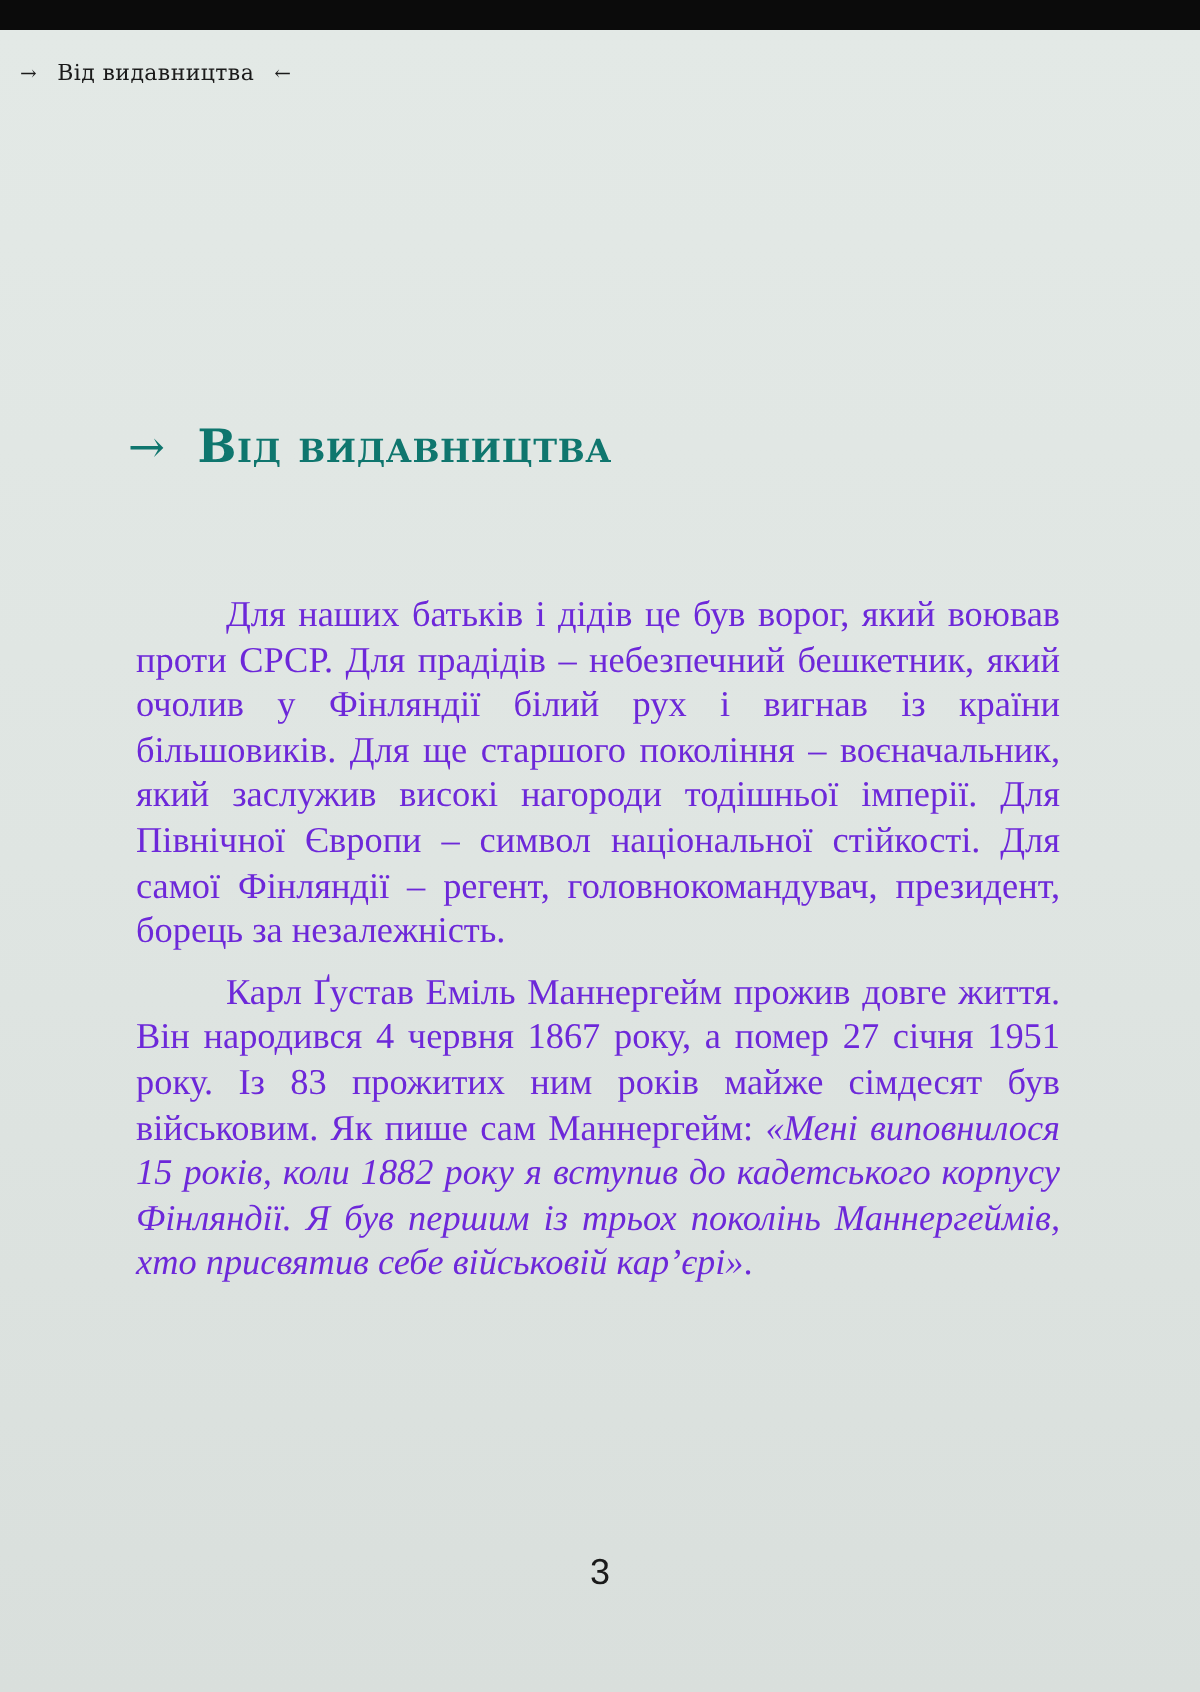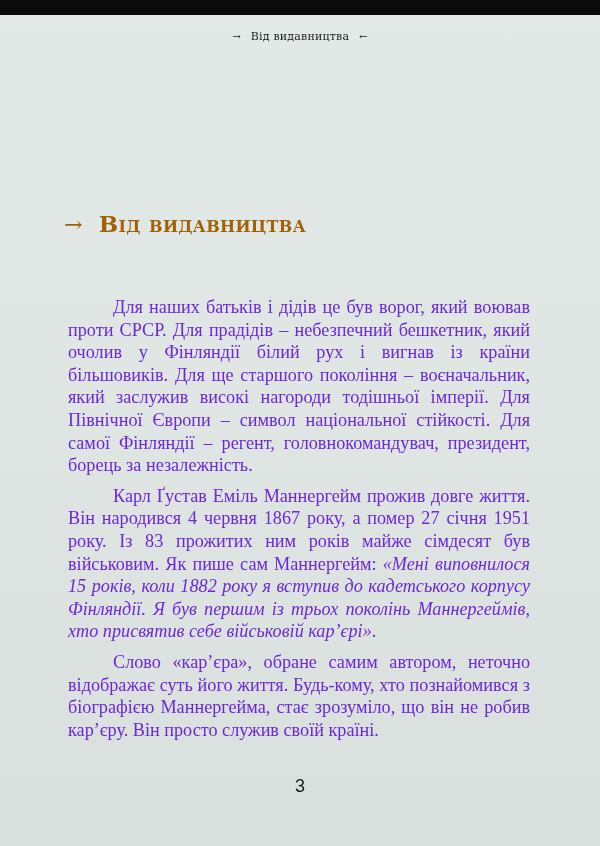--- a/index.html
+++ b/index.html
@@ -11,30 +11,30 @@
     .top-band {
       position: absolute; left: 0; top: 0; width: 600px; height: 15px;
       background: #0b0b0b;
     }
     .page {
       position: absolute; left: 0; top: 15px; width: 600px; height: 831px;
       background: linear-gradient(180deg, #e3e9e6 0%, #dfe5e2 50%, #d9dfdc 100%);
     }
     .running-head {
       position: absolute; top: 30px; left: 0; width: 600px;
-      text-align: center;
+      text-align: left;
       font-family: "DejaVu Serif", serif;
       font-size: 11px; color: #1a1a1a;
       letter-spacing: 0.2px;
     }
     .running-head .arrow { font-size: 10px; margin: 0 10px; }
     .chapter-title {
       position: absolute; top: 210px; left: 64px;
       font-family: "DejaVu Serif", serif;
-      font-weight: bold; font-size: 23px; color: #a16207;
+      font-weight: bold; font-size: 23px; color: #0f766e;
       letter-spacing: 0.3px;
     }
     .chapter-title .arrow { font-weight: normal; margin-right: 16px; font-size: 22px; }
     .chapter-title .t { font-variant: small-caps; }
     .body-text {
       position: absolute; top: 296px; left: 68px; width: 462px;
       font-family: "Liberation Serif", serif;
       font-size: 18.2px; line-height: 22.6px; color: #6d28d9;
       text-align: justify;
       hyphens: manual;
@@ -60,16 +60,15 @@
   <span class="arrow">→</span><span>Від видавництва</span><span class="arrow">←</span>
 </div>
 
 <div class="chapter-title">
   <span class="arrow">→</span><span class="t">Від видавництва</span>
 </div>
 
 <div class="body-text">
   <p>Для наших батьків і дідів це був ворог, який воював проти СРСР. Для прадідів – небезпечний бешкетник, який очолив у Фінляндії білий рух і вигнав із країни більшовиків. Для ще старшого покоління – воєначальник, який заслужив високі нагороди тодішньої імперії. Для Північної Європи – символ національної стійкості. Для самої Фінляндії – регент, головнокомандувач, президент, борець за незалежність.</p>
   <p><span>Карл Ґустав Еміль Маннергейм прожив довге життя. Він народився 4 червня 1867 року, а помер 27 січня 1951 року. Із 83 прожитих ним років майже сімдесят був військовим. Як пише сам Маннергейм: </span><em>«Мені виповнилося 15 років, коли 1882 року я вступив до кадетського корпусу Фінляндії. Я був першим із трьох поколінь Маннергеймів, хто присвятив себе військовій кар’єрі»</em><span>.</span></p>
-  <p>Слово «кар’єра», обране самим автором, неточно відображає суть його життя. Будь-кому, хто познайомився з біографією Маннергейма, стає зрозуміло, що він не робив кар’єру. Він просто служив своїй країні.</p>
 </div>
 
 <div class="page-number">3</div>
 
 </body></html>

